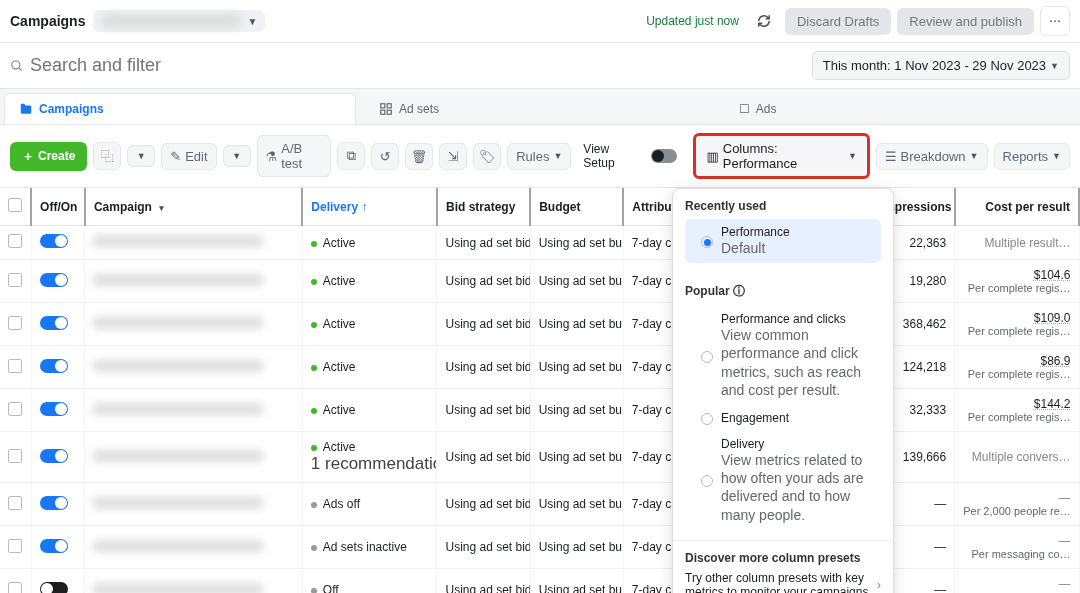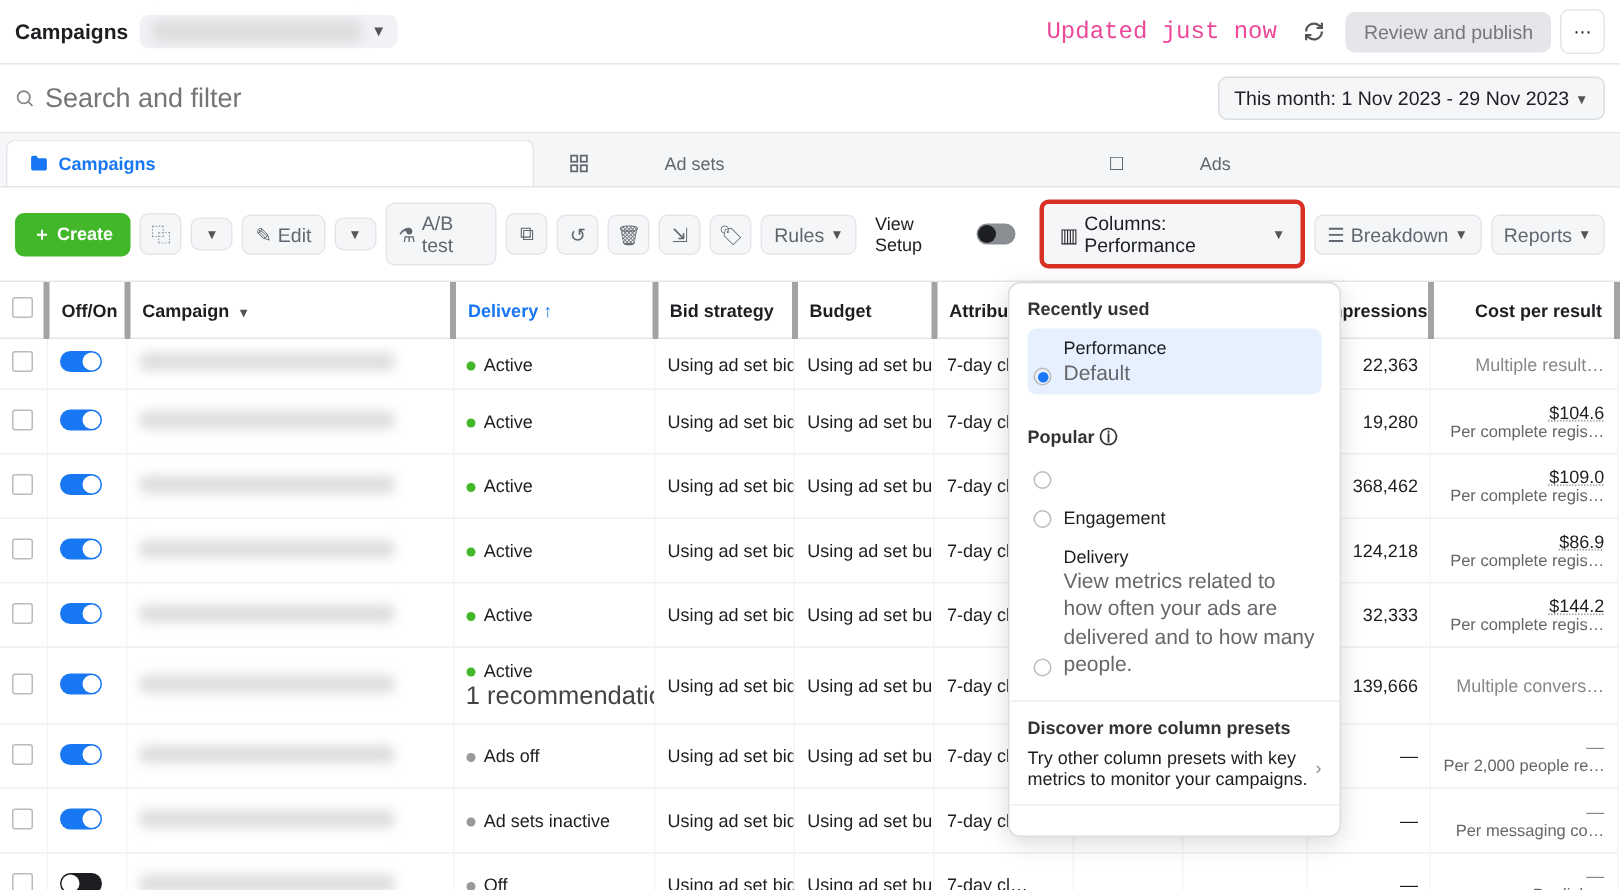--- a/index.html
+++ b/index.html
@@ -3,56 +3,56 @@
 <meta charset="utf-8">
 <style>
   * { box-sizing: border-box; margin: 0; padding: 0; font-family: -apple-system, BlinkMacSystemFont, "Segoe UI", Helvetica, Arial, sans-serif; }
   body { background: #fff; font-size: 12px; color: #1c1e21; width:1080px; }
   .topbar { display:flex; align-items:center; padding:6px 10px; border-bottom:1px solid #e4e6ea; }
   .topbar .title { font-weight:700; font-size:14px; margin-right:8px; }
   .blur { filter: blur(4px); background:#ddd; border-radius:4px; display:inline-block; }
   .account-selector { display:flex; align-items:center; background:#f0f2f5; border-radius:6px; padding:4px 8px; cursor:pointer;}
   .account-selector .chev { margin-left:6px; font-size:10px; color:#555;}
   .spacer { flex:1; }
-  .updated { font-size:16px; color:#ec4899; margin-right:10px;font-family:Liberation Mono, monospace;}
+  .updated { font-size:12px; color:#15803d; margin-right:10px;}
   .iconbtn { width:30px; height:30px; border-radius:6px; display:flex; align-items:center; justify-content:center; cursor:pointer; color:#555;}
   .greybtn { background:#e4e6ea; padding:6px 12px; border-radius:6px; color:#777; font-size:13px; margin-left:6px; cursor:pointer;}
   .ellipsisbtn { width:30px; height:30px; border:1px solid #e4e6ea; border-radius:6px; display:flex; align-items:center; justify-content:center; margin-left:6px; cursor:pointer;}
   .searchbar { display:flex; align-items:center; padding:6px 10px; border-bottom:1px solid #e4e6ea; }
   .searchbar .search { flex:1; display:flex; align-items:center; color:#888;}
   .searchbar .search input { border:none; outline:none; font-size:18px; flex:1; padding:6px;}
   .date-range { background:#f5f6f7; border:1px solid #dadde1; border-radius:6px; padding:6px 10px; display:flex; align-items:center; font-size:13px; cursor:pointer;}
   .tabs { display:flex; border-bottom:1px solid #e4e6ea; background:#f5f6f7;}
   .tab { flex:1; display:flex; align-items:center; padding:8px 14px; background:#fff; border:1px solid #e4e6ea; border-bottom:none; border-radius:6px 6px 0 0; margin:4px 4px 0 4px; cursor:pointer;}
-  .tab.inactive{ background:#f5f6f7; border-color:transparent; color:#606770;gap:44px;}
+  .tab.inactive{ background:#f5f6f7; border-color:transparent; color:#606770;}
   .tab .ticon { margin-right:6px; display:inline-flex;}
   .tab.active{ font-weight:600; color:#1877f2;}
   .toolbar { display:flex; align-items:center; padding:8px 10px; gap:6px; border-bottom:1px solid #e4e6ea;}
   .createbtn { background:#42b72a; color:#fff; padding:6px 12px; border-radius:6px; font-weight:600; display:flex; align-items:center; cursor:pointer;}
   .tbtn { background:#f5f6f7; border:1px solid #e4e6ea; padding:5px 8px; border-radius:6px; color:#606770; display:flex; align-items:center; cursor:pointer; font-size:13px;}
   .tbtn.iconsq { width:30px; justify-content:center; padding:5px 0;}
   .highlight-col { border:3px solid #d93025; background:#f5f6f7; border-radius:6px; padding:5px 10px; display:flex; align-items:center; cursor:pointer; font-size:13px;}
   .table-wrap { position:relative; }
   table { width:100%; border-collapse:collapse; table-layout:fixed;}
-  th { text-align:left; font-size:12px; font-weight:600; padding:10px 8px; border-bottom:1px solid #e4e6ea; border-right:4px solid #a3a3a3; color:#1c1e21; white-space:nowrap; overflow:hidden;}
+  th { text-align:left; font-size:12px; font-weight:600; padding:10px 8px; border-bottom:1px solid #e4e6ea; border-right:2px solid #a3a3a3; color:#1c1e21; white-space:nowrap; overflow:hidden;}
   td { font-size:12px; padding:8px 8px; border-bottom:1px solid #f0f0f0; border-right:1px solid #f5f5f5; white-space:nowrap; overflow:hidden; vertical-align:middle;}
   .col-off{width:52px;} .col-campaign{width:210px;} .col-del{width:130px;} .col-bid{width:90px;} .col-budget{width:90px;} .col-attr{width:90px;} .col-res{width:70px;} .col-reach{width:80px;} .col-impr{width:80px;} .col-cost{width:120px;}
   th.num, td.num { text-align:right; }
   .cbx { width:14px; height:14px; border:1px solid #bbb; border-radius:2px; display:inline-block;}
   .toggle { width:28px; height:14px; background:#1877f2; border-radius:8px; position:relative; display:inline-block;}
   .toggle::after{ content:""; width:12px; height:12px; background:#fff; border-radius:50%; position:absolute; top:1px; right:1px;}
   .toggle.off{ background:#1c1e21;}
   .toggle.off::after{ left:1px; right:auto;}
   .status-dot{ width:6px; height:6px; border-radius:50%; display:inline-block; margin-right:6px;}
   .status-dot.green{ background:#42b72a;} .status-dot.grey{ background:#999;}
   .campaign-name{ color:#1877f2; display:inline-block;}
   .popup { position:absolute; top:0; left:672px; width:222px; background:#fff; border:1px solid #dadde1; box-shadow:0 4px 16px rgba(0,0,0,0.15); border-radius:8px; font-size:12px;}
   .popup .section{ padding:10px 12px;}
   .popup .section-title{ font-weight:600; color:#333; margin-bottom:6px;}
-  .popup .item{ display:flex; align-items:flex-end; padding:6px 4px; cursor:pointer; border-radius:6px;}
+  .popup .item{ display:flex; align-items:center; padding:6px 16px; cursor:pointer; border-radius:6px;}
   .popup .item.selected{ background:#e7f0fe;}
   .popup .radio{ width:12px; height:12px; border:1px solid #bbb; border-radius:50%; margin-right:8px; flex:none; margin-top:2px;}
   .popup .radio.sel::after{ content:""; width:7px; height:7px; background:#1877f2; display:block; border-radius:50%; margin:1.5px;}
   .popup .item .pt{ font-weight:500;}
   .popup .item .pd{ color:#65676b; font-size:14px; line-height:1.3;}
   .popup .link-row{ border-top:1px solid #eee; padding:10px 12px; display:flex; align-items:center; cursor:pointer;}
   .subtxt{ color:#65676b; font-weight:400; font-size:11px;}
   .sort-ind{ color:#1877f2;}
   .dash{ color:#888;}
   .underln{ text-decoration: underline dotted; text-decoration-color:#aaa;}
@@ -68,20 +68,21 @@
     <span class="blur" style="width:140px;height:14px;"></span>
     <span class="chev">▼</span>
   </div>
   <div class="spacer"></div>
   <span class="updated">Updated just now</span>
   <div class="iconbtn">
     <svg width="14" height="14" viewBox="0 0 24 24" fill="none" stroke="#555" stroke-width="2.5">
         <path d="M21 2v6h-6M3 22v-6h6M3 12a9 9 0 0 1 15-6.7L21 8M21 12a9 9 0 0 1-15 6.7L3 16"></path>
       </svg>
   </div>
+  <div class="greybtn">Discard Drafts</div>
   <div class="greybtn">Review and publish</div>
   <div class="ellipsisbtn">⋯</div>
 </div>
 
 <div class="searchbar">
   <div class="search">
     <svg width="14" height="14" viewBox="0 0 24 24" fill="none" stroke="#888" stroke-width="2">
         <circle cx="10" cy="10" r="7"></circle>
         <line x1="20" y1="20" x2="15" y2="15"></line>
       </svg>
@@ -354,20 +355,24 @@
       <div>
         <div class="pt">Performance</div>
         <div class="pd">Default</div>
       </div>
     </div>
   </div>
   <div class="section">
     <div class="section-title"><span>Popular</span> <span>ⓘ</span></div>
     <div class="item">
       <span class="radio"></span>
+      <div>
+            <div class="pt">Performance and clicks</div>
+            <div class="pd">View common performance and click metrics, such as reach and cost per result.</div>
+          </div>
     </div>
     <div class="item">
       <span class="radio"></span>
       <div>
             <div class="pt">Engagement</div>
           </div>
     </div>
     <div class="item">
       <span class="radio"></span>
       <div>

